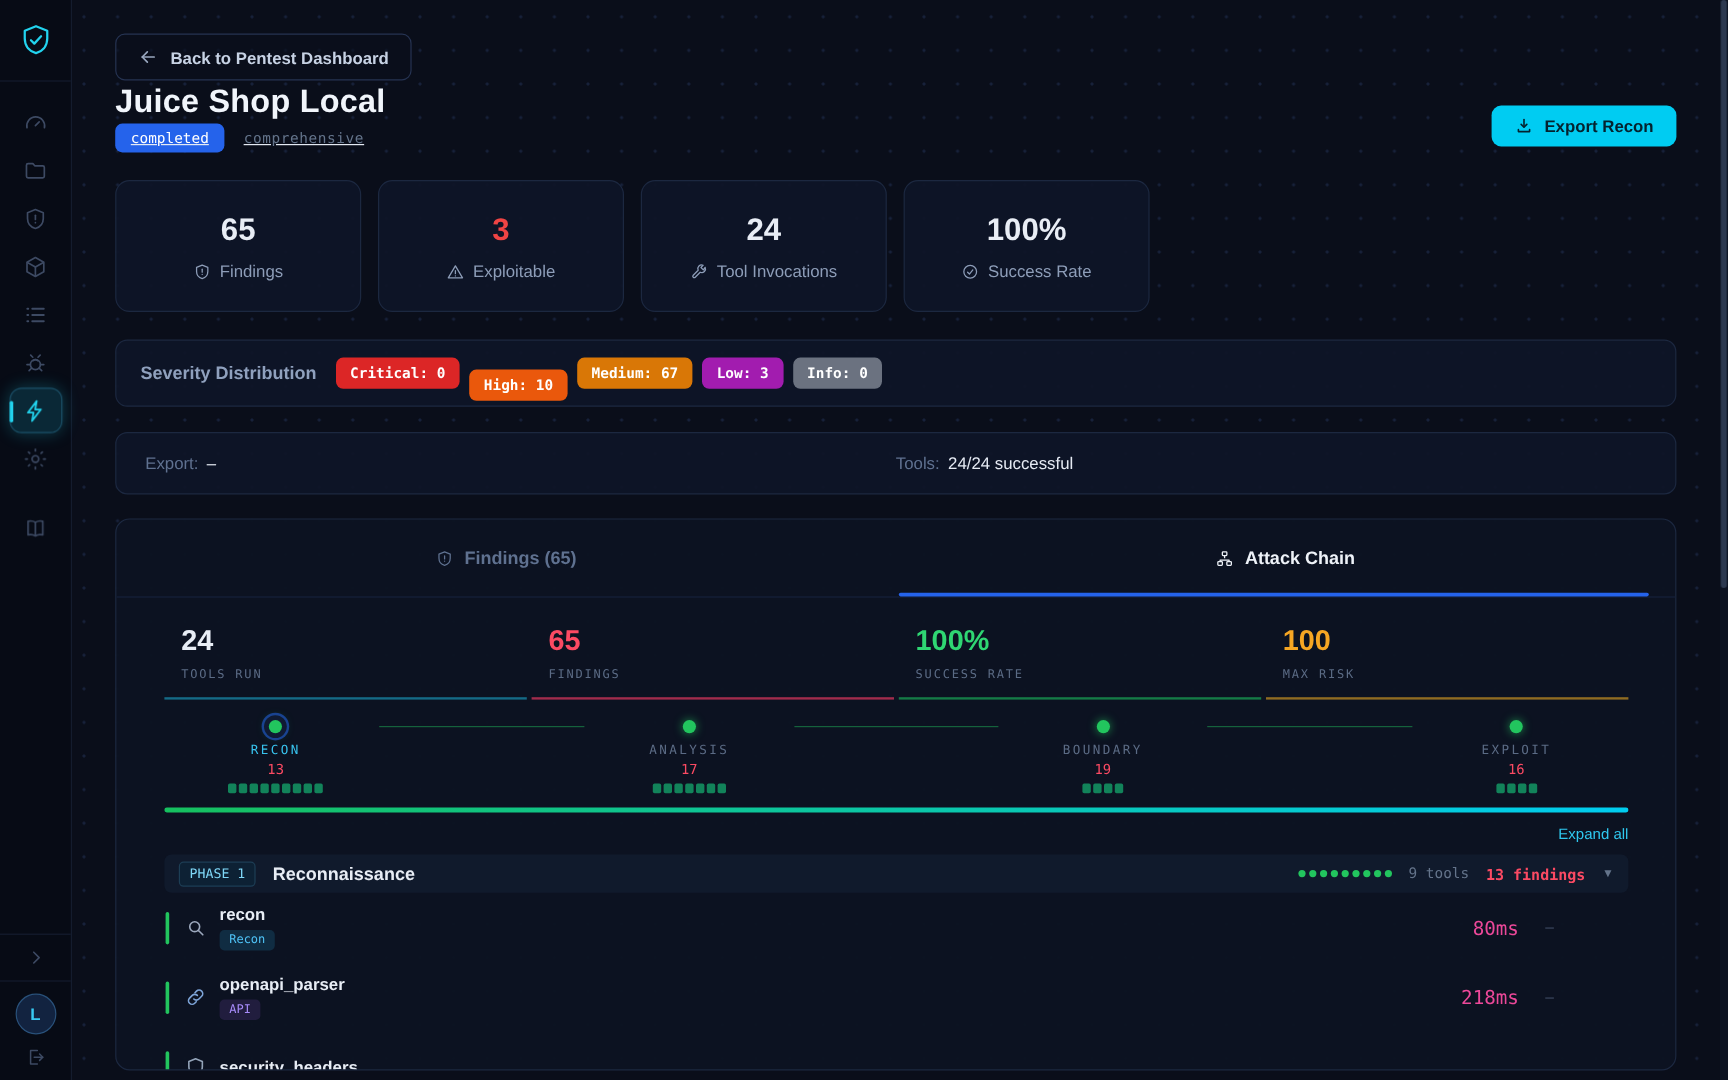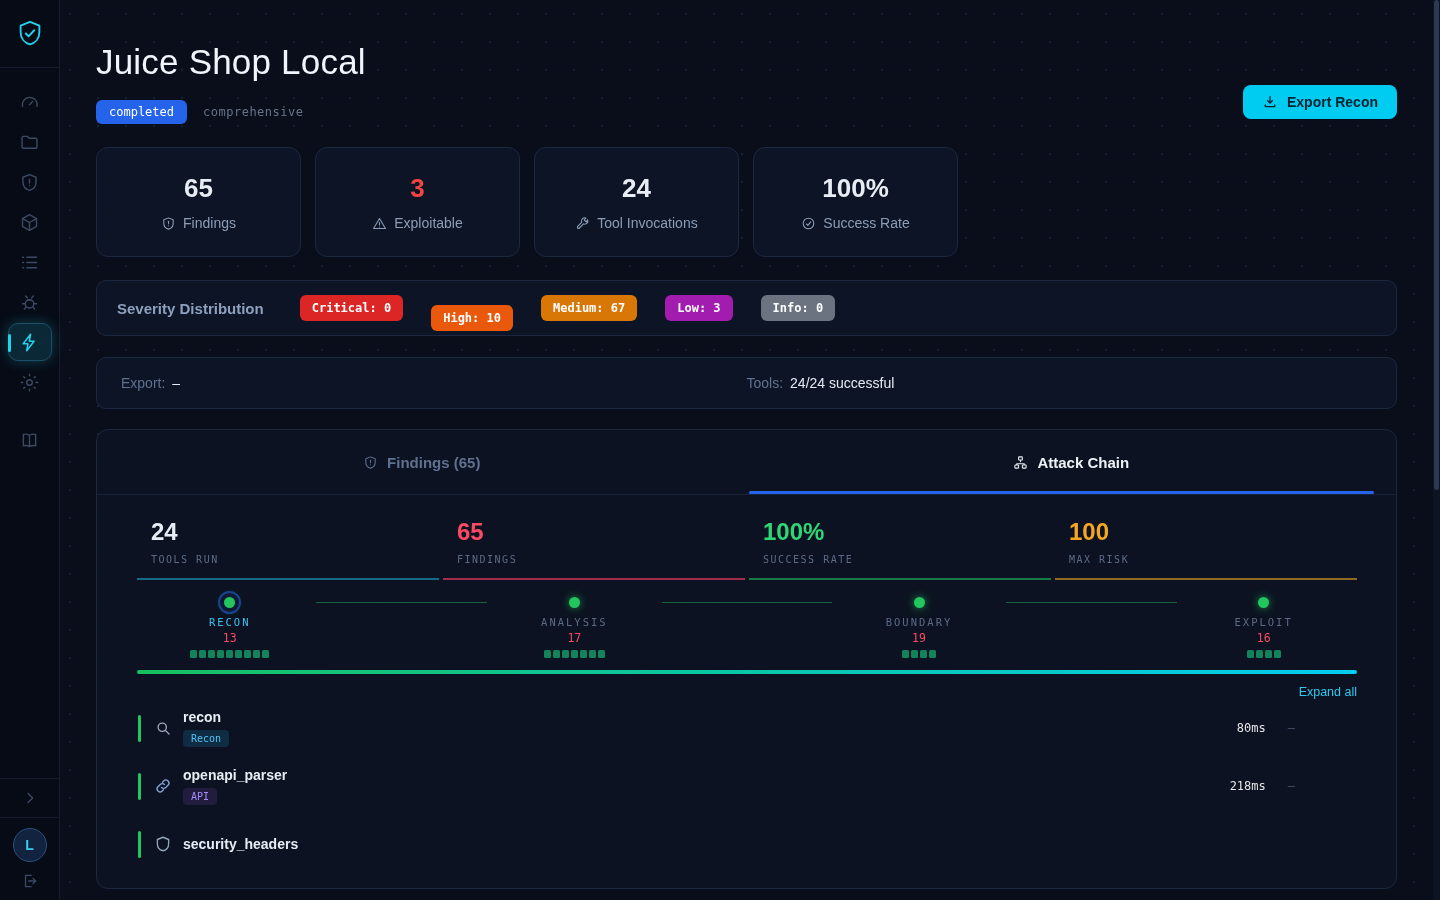--- a/index.html
+++ b/index.html
@@ -34,42 +34,42 @@
 
   
   .main { margin-left:60px; padding:28px 43px 0 36px; width:1380px; }
 
   .back-btn {
     display:inline-flex; align-items:center; gap:10px;
     border:1px solid #263352; border-radius:8px; background:rgba(10,15,28,.6);
     color:#c7d2e4; font-size:14px; font-weight:bold; padding:10px 18px; cursor:pointer;
   }
   .header-row { display:flex; justify-content:space-between; align-items:flex-end; }
-  .page-title { font-size:35px; font-weight:normal; letter-spacing:.2px; margin-top:14px; color:#f1f5fb; }
-  .badge-row { display:flex; align-items:center; gap:16px; margin-top:18px; }
+  .page-title { font-size:27px; font-weight:bold; letter-spacing:.2px; margin-top:2px; color:#f1f5fb; }
+  .badge-row { display:flex; align-items:center; gap:16px; margin-top:3px;text-decoration:underline; }
   .status-badge { font-family:"DejaVu Sans Mono",monospace; font-size:12px; color:#fff; background:#2563eb; padding:5px 13px; border-radius:6px; }
   .mode-label { font-family:"DejaVu Sans Mono",monospace; font-size:12px; color:#64748b; letter-spacing:.5px; }
   .export-btn {
     display:inline-flex; align-items:center; gap:9px; background:#00ccf2; color:#04222e;
     font-size:14px; font-weight:bold; border:none; border-radius:8px; padding:9px 19px; cursor:pointer; margin-bottom:5px;
   }
 
   
   .cards { display:flex; gap:14px; margin-top:23px; }
   .card {
     width:205px; height:110px; background:rgba(14,21,39,.92); border:1px solid #1c2840; border-radius:12px;
     display:flex; flex-direction:column; align-items:center; justify-content:center; gap:11px;
   }
   .card-value { font-size:26px; font-weight:bold; color:#e8edf5; }
   .card-label { display:flex; align-items:center; gap:7px; font-size:14px; color:#8d9db8; }
 
   
   .severity-panel {
     margin-top:23px; height:56px; background:rgba(14,21,39,.92); border:1px solid #1c2840; border-radius:10px;
-    display:flex; align-items:center; gap:28px; padding:0 20px;
+    display:flex; align-items:center; gap:8px; padding:0 20px;
   }
   .severity-label { font-size:15px; font-weight:bold; color:#8fa0bd; margin-right:8px; }
   .sev-badge { font-family:"DejaVu Sans Mono",monospace; font-size:12px; font-weight:bold; color:#fff; padding:6px 12px; border-radius:6px; cursor:default; }
 
   
   .meta-panel {
     margin-top:21px; height:52px; background:rgba(14,21,39,.92); border:1px solid #1c2840; border-radius:10px;
     display:flex; align-items:center; padding:0 24px; font-size:14px;
   }
   .meta-half { width:50%; display:flex; gap:7px; align-items:center; }
@@ -123,21 +123,21 @@
 
   
   .tool-row { display:flex; align-items:center; height:58px; cursor:pointer; }
   .tool-accent { width:3px; height:27px; background:#22c55e; border-radius:2px; margin:0 11px 0 1px; }
   .tool-icon { width:22px; display:flex; justify-content:center; margin-right:9px; }
   .tool-text { display:flex; flex-direction:column; gap:5px; }
   .tool-name { font-size:14px; font-weight:bold; color:#e8edf5; }
   .tool-badge { font-family:"DejaVu Sans Mono",monospace; font-size:10px; padding:3px 8px; border-radius:4px; align-self:flex-start; }
   .tool-badge:empty { display:none; }
   .tool-right { margin-left:auto; display:flex; align-items:center; gap:22px; margin-right:62px; }
-  .tool-ms { font-family:"DejaVu Sans Mono",monospace; font-size:12px; color:#e5e5e5; }
+  .tool-ms { font-family:"DejaVu Sans Mono",monospace; font-size:16px; color:#ec4899; }
   .tool-dash { font-family:"DejaVu Sans Mono",monospace; font-size:12px; color:#44506a; }
 
   
   .scrollbar-track { position:fixed; right:0; top:0; width:7px; height:900px; background:#0c1322; }
   .scrollbar-thumb { position:absolute; right:1px; top:0; width:5px; height:490px; background:#2c3950; border-radius:3px; }
 </style>
 </head>
 <body>
 
 <aside class="sidebar">
@@ -243,20 +243,29 @@
               <path d="M19.5 12H10"></path>
           </svg>
         </span>
       </div>
     </div>
   </div>
 </aside>
 
 <div class="main">
 
+  <button class="back-btn">
+    <span>
+      <svg width="17" height="17" viewBox="0 0 24 24" fill="none" stroke="#9aa8c0" stroke-width="2" stroke-linecap="round" stroke-linejoin="round">
+        <path d="M19 12H5"></path>
+          <path d="M11 6l-6 6 6 6"></path>
+      </svg>
+    </span>
+    <span>Back to Pentest Dashboard</span>
+  </button>
 
   <div class="header-row">
     <div>
       <h1 class="page-title">Juice Shop Local</h1>
       <div class="badge-row">
         <span class="status-badge">completed</span>
         <span class="mode-label">comprehensive</span>
       </div>
     </div>
     <button class="export-btn">
@@ -451,20 +460,40 @@
             </div>
         </div>
       </div>
 
       <div class="progress-bar"></div>
 
       <div class="expand-row">
         <span class="expand-link">Expand all</span>
       </div>
 
+      <div class="phase-header">
+        <span class="phase-badge">PHASE 1</span>
+        <span class="phase-title">Reconnaissance</span>
+        <span class="phase-right">
+          <span class="phase-dots">
+              <i></i>
+              <i></i>
+              <i></i>
+              <i></i>
+              <i></i>
+              <i></i>
+              <i></i>
+              <i></i>
+              <i></i>
+            </span>
+          <span class="tools-count">9 tools</span>
+          <span class="findings-count">13 findings</span>
+          <span class="phase-chevron">▼</span>
+        </span>
+      </div>
 
       <div>
         <div class="tool-row">
           <span class="tool-accent"></span>
           <span class="tool-icon">
             <svg width="18" height="18" viewBox="0 0 24 24" fill="none" stroke="#9ca8bd" stroke-width="1.8" stroke-linecap="round">
               <circle cx="11" cy="11" r="5.5"></circle>
                 <path d="M15.5 15.5L20 20"></path>
             </svg>
           </span>

